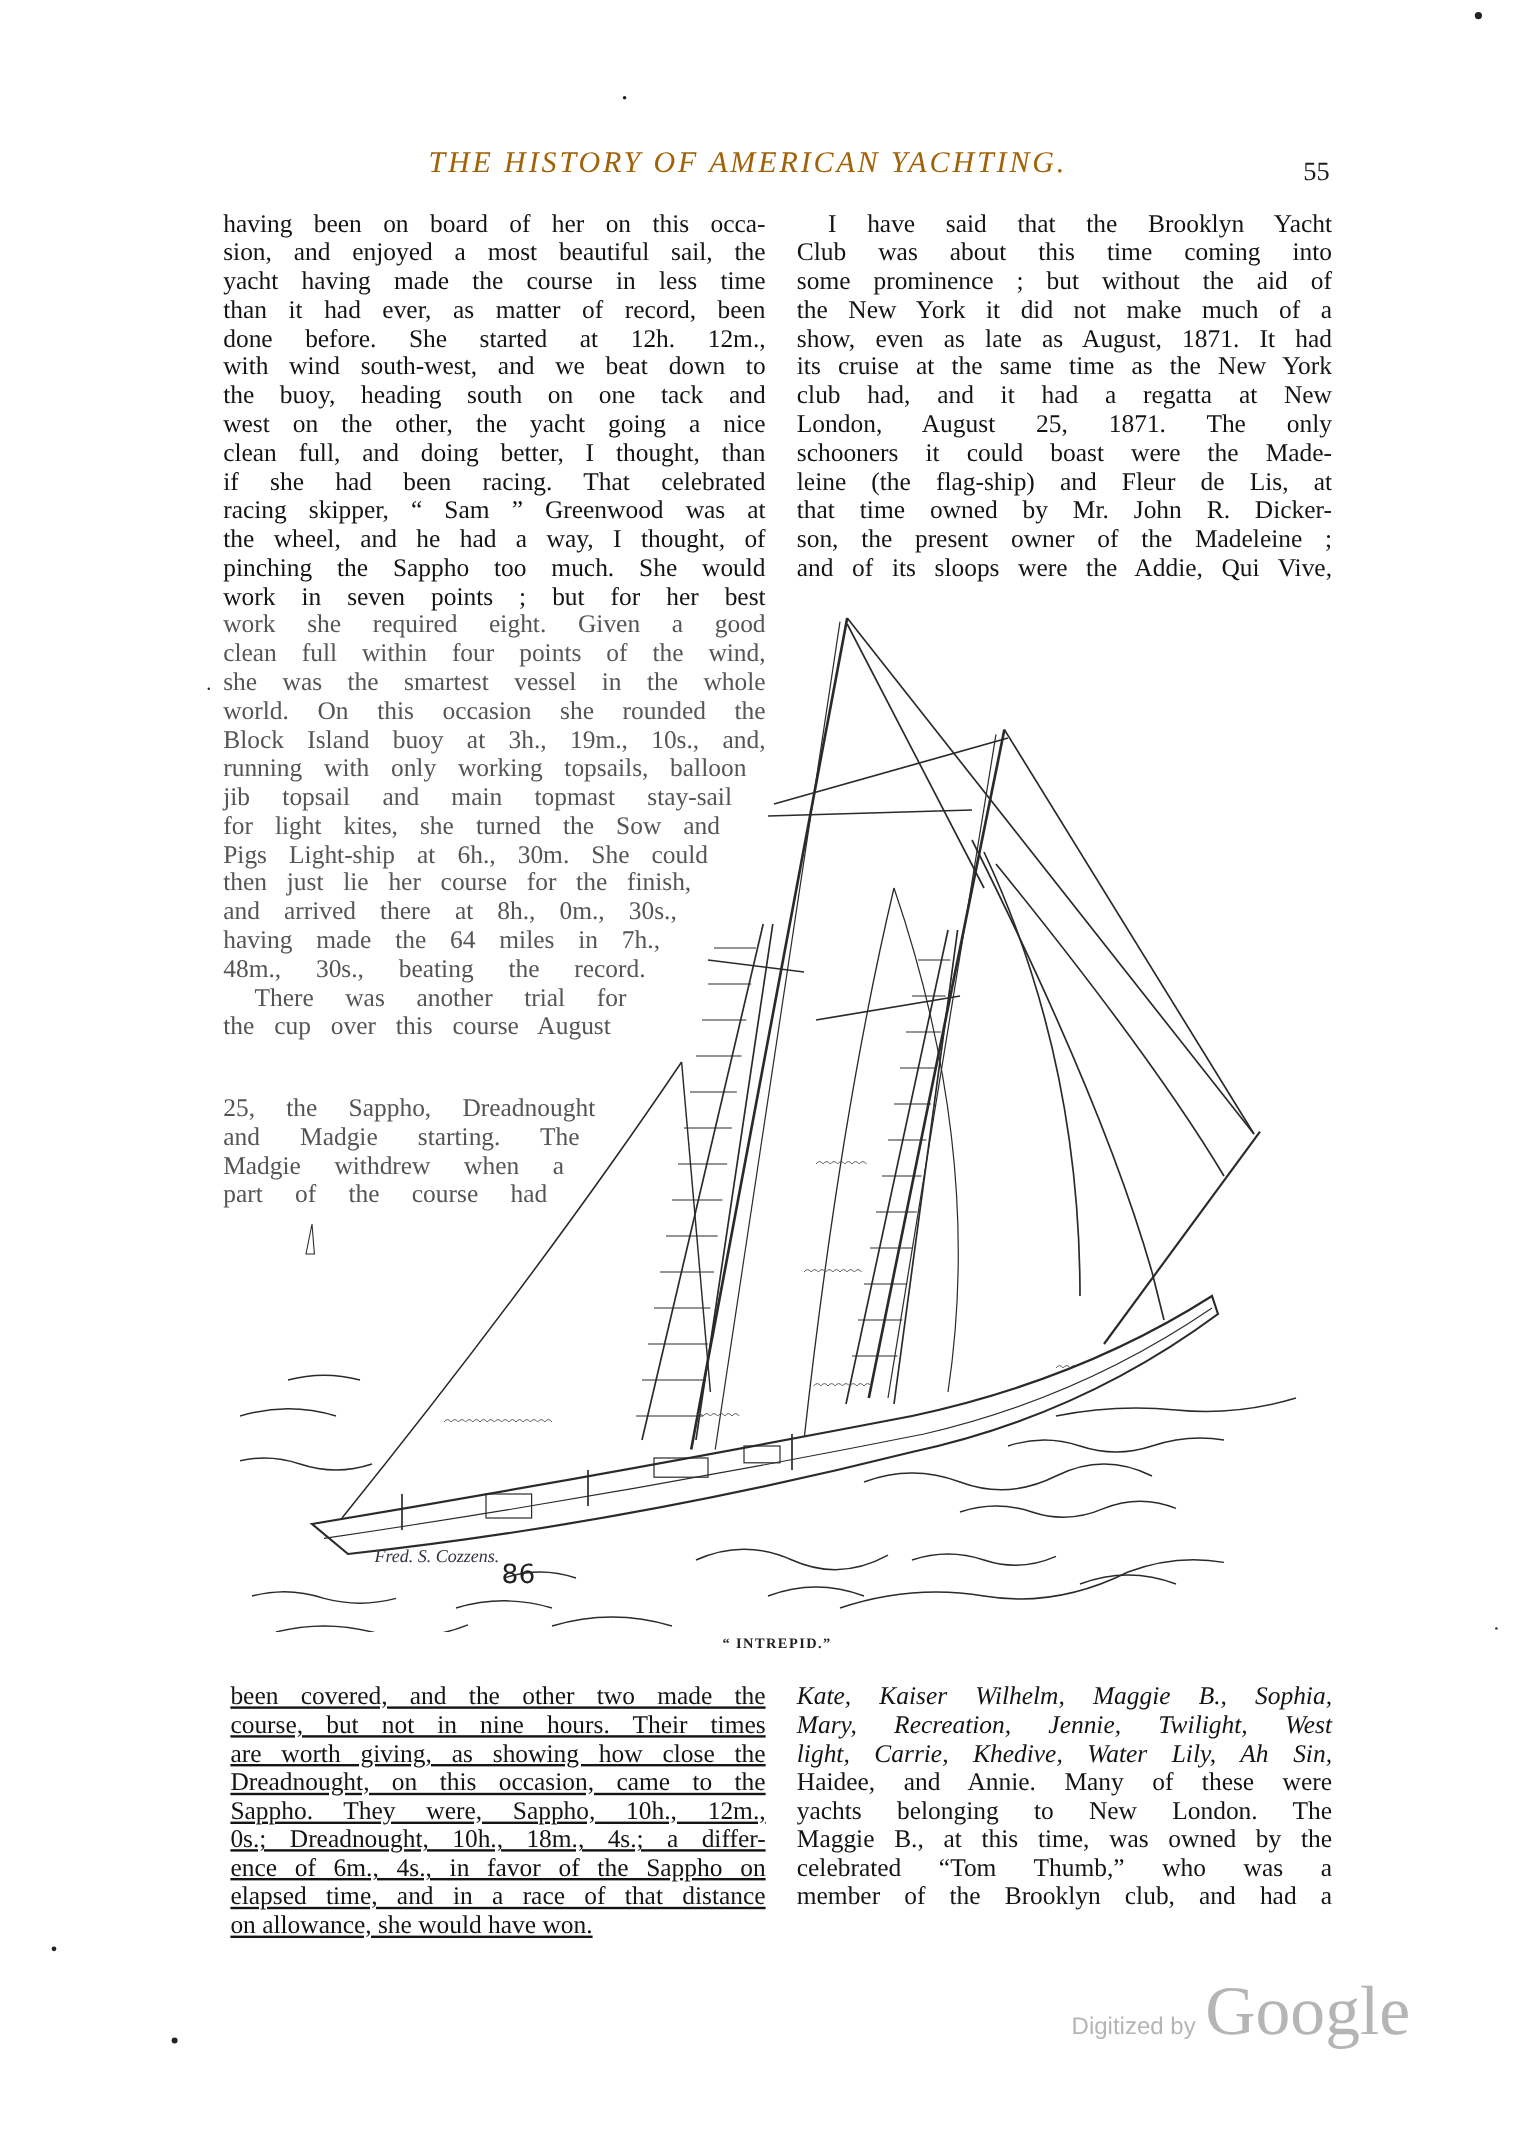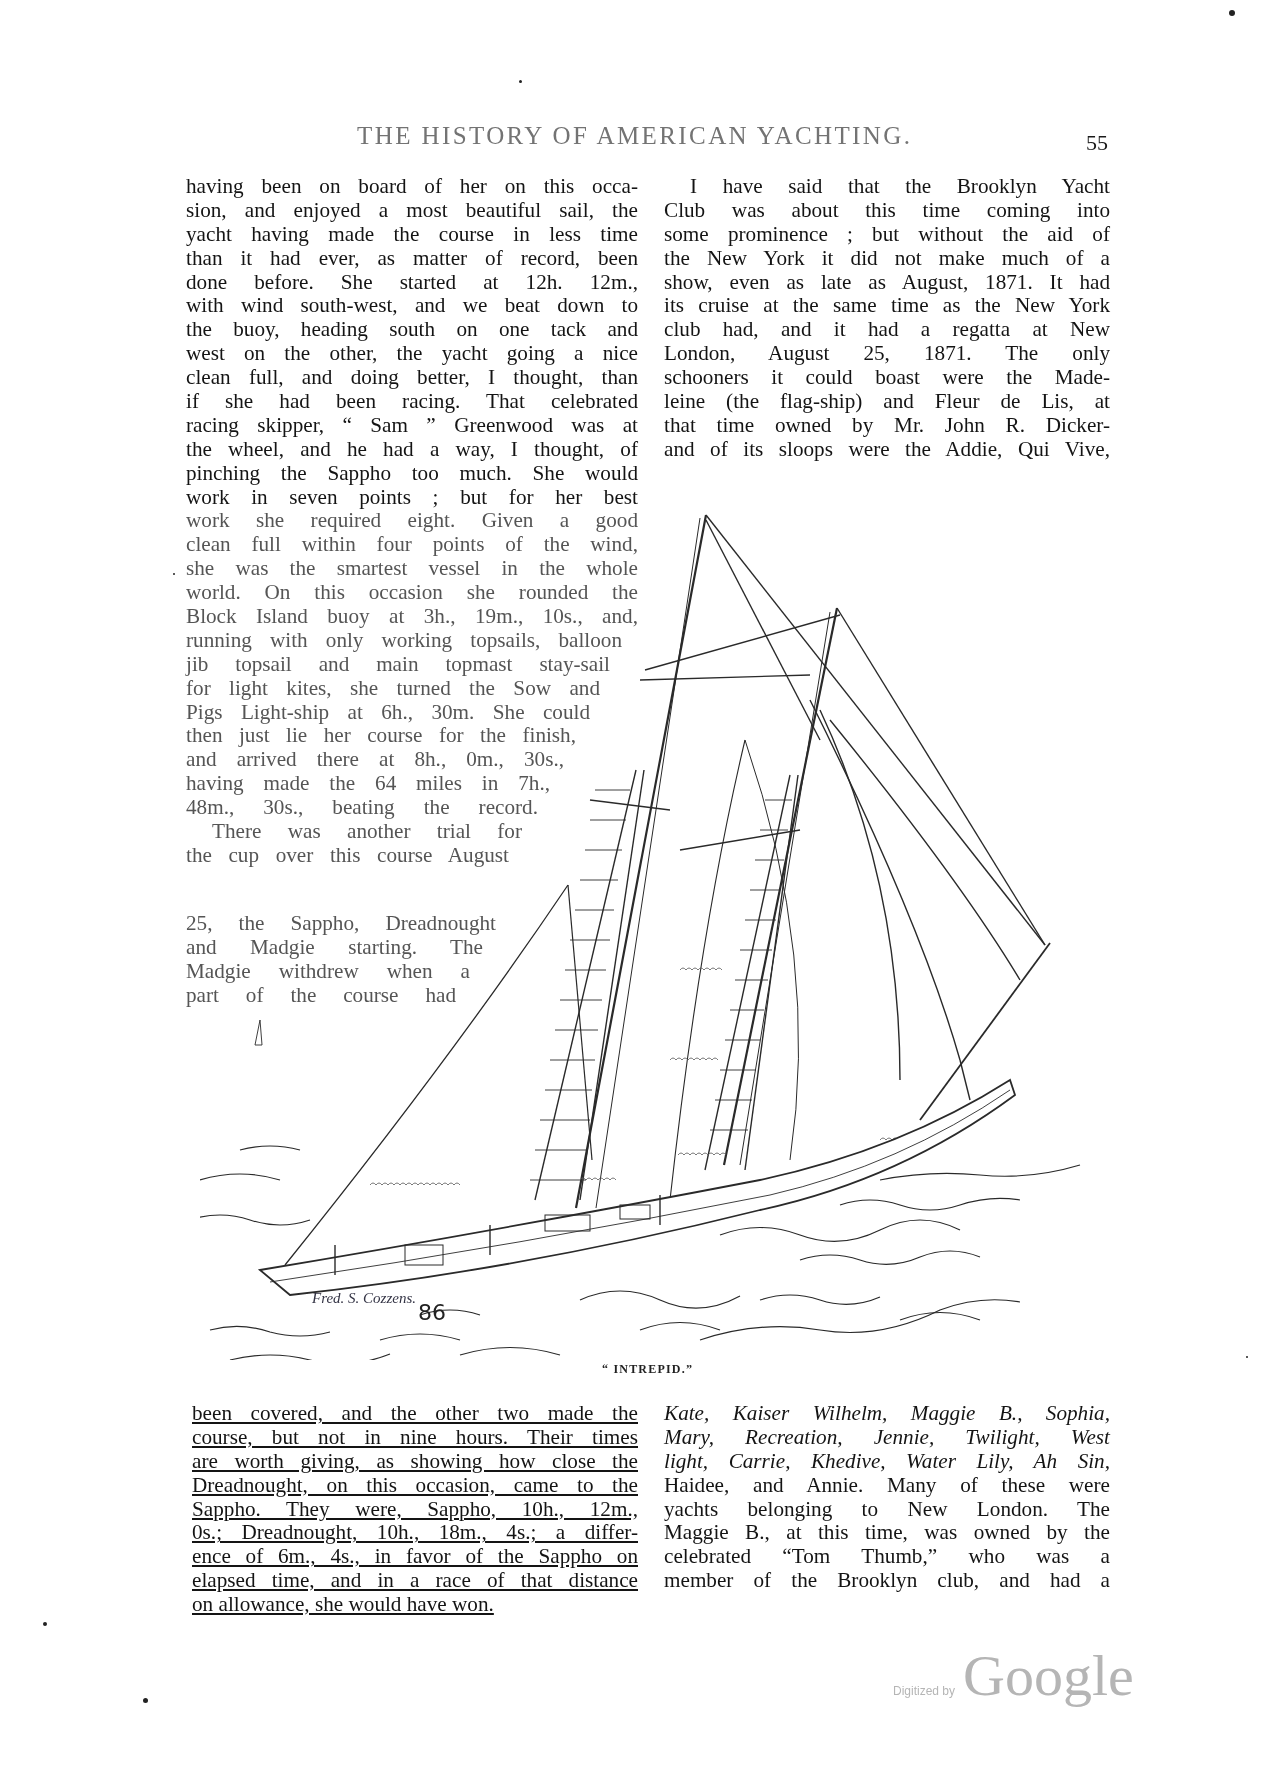--- a/index.html
+++ b/index.html
@@ -1,32 +1,32 @@
 <!DOCTYPE html>
 <html><head>
 <meta charset="utf-8">
 <style>
   html, body { margin: 0; padding: 0; background: #ffffff; }
   body { width: 1275px; height: 1778px; position: relative; overflow: hidden;
          font-family: "Liberation Serif", "DejaVu Serif", serif; color: #141414; }
   .page { position: absolute; left: 0; top: 0; width: 1275px; height: 1778px; }
-  .running-head { position: absolute; top: 122px; left: 357px; 
-         font-size: 25px; letter-spacing: 2.4px; color: #737373; }
+  .running-head { position: absolute; top: 122px; left: 357px; font-style: italic;
+         font-size: 25px; letter-spacing: 2.4px; color: #a16207; }
   .page-number { position: absolute; top: 130px; left: 1086px; font-size: 22px; color: #1a1a1a; }
   .col { position: absolute; font-size: 21.2px; line-height: 23.9px; text-align: justify; }
   .col .line { display: block; white-space: nowrap; text-align: justify; text-align-last: justify; height: 23.9px; }
   .col .line.last { text-align-last: left; }
   .col .line.indent { padding-left: 26px; }
   .faded { color: #555; }
   .caption { position: absolute; top: 1362px; left: 602px; font-size: 12px; letter-spacing: 1.2px; font-weight: bold; color: #222; }
   .illustration { position: absolute; left: 200px; top: 500px; width: 900px; height: 860px; }
   .signature { position: absolute; left: 312px; top: 1290px; font-size: 15px; color: #334; font-style: italic; }
   .sig-year { position: absolute; left: 418px; top: 1300px; font-size: 22px; color: #222; font-family: "DejaVu Sans", sans-serif; }
   .watermark { position: absolute; left: 893px; top: 1642px; color: #b5b5b5; }
-  .watermark .small { font-family: "Liberation Sans", sans-serif; font-size: 12px; margin-top: 16px; }
+  .watermark .small { font-family: "Liberation Sans", sans-serif; font-size: 20px; margin-top: 16px; }
   .watermark .big { font-family: "Liberation Serif", serif; font-size: 58px; margin-left: 4px; }
   .speck { position: absolute; background: #222; border-radius: 50%; }
 </style>
 </head>
 <body>
 
 <div class="page">
 
   <div class="running-head">THE HISTORY OF AMERICAN YACHTING.</div>
   <div class="page-number">55</div>
@@ -184,20 +184,21 @@
     <span class="line">Club was about this time coming into</span>
     <span class="line">some prominence ; but without the aid of</span>
     <span class="line">the New York it did not make much of a</span>
     <span class="line">show, even as late as August, 1871.  It had</span>
     <span class="line">its cruise at the same time as the New York</span>
     <span class="line">club had, and it had a regatta at New</span>
     <span class="line">London, August 25, 1871.  The only</span>
     <span class="line">schooners it could boast were the Made-</span>
     <span class="line">leine (the flag-ship) and Fleur de Lis, at</span>
     <span class="line">that time owned by Mr. John R. Dicker-</span>
+    <span class="line">son, the present owner of the Madeleine ;</span>
     <span class="line">and of its sloops were the Addie, Qui Vive,</span>
   </div>
 
   <div class="col" style="left:192px; top:1402px; width:446px;text-decoration:underline;">
     <span class="line">been covered, and the other two made the</span>
     <span class="line">course, but not in nine hours.  Their times</span>
     <span class="line">are worth giving, as showing how close the</span>
     <span class="line">Dreadnought, on this occasion, came to the</span>
     <span class="line">Sappho.  They were, Sappho, 10h., 12m.,</span>
     <span class="line">0s.; Dreadnought, 10h., 18m., 4s.; a differ-</span>

